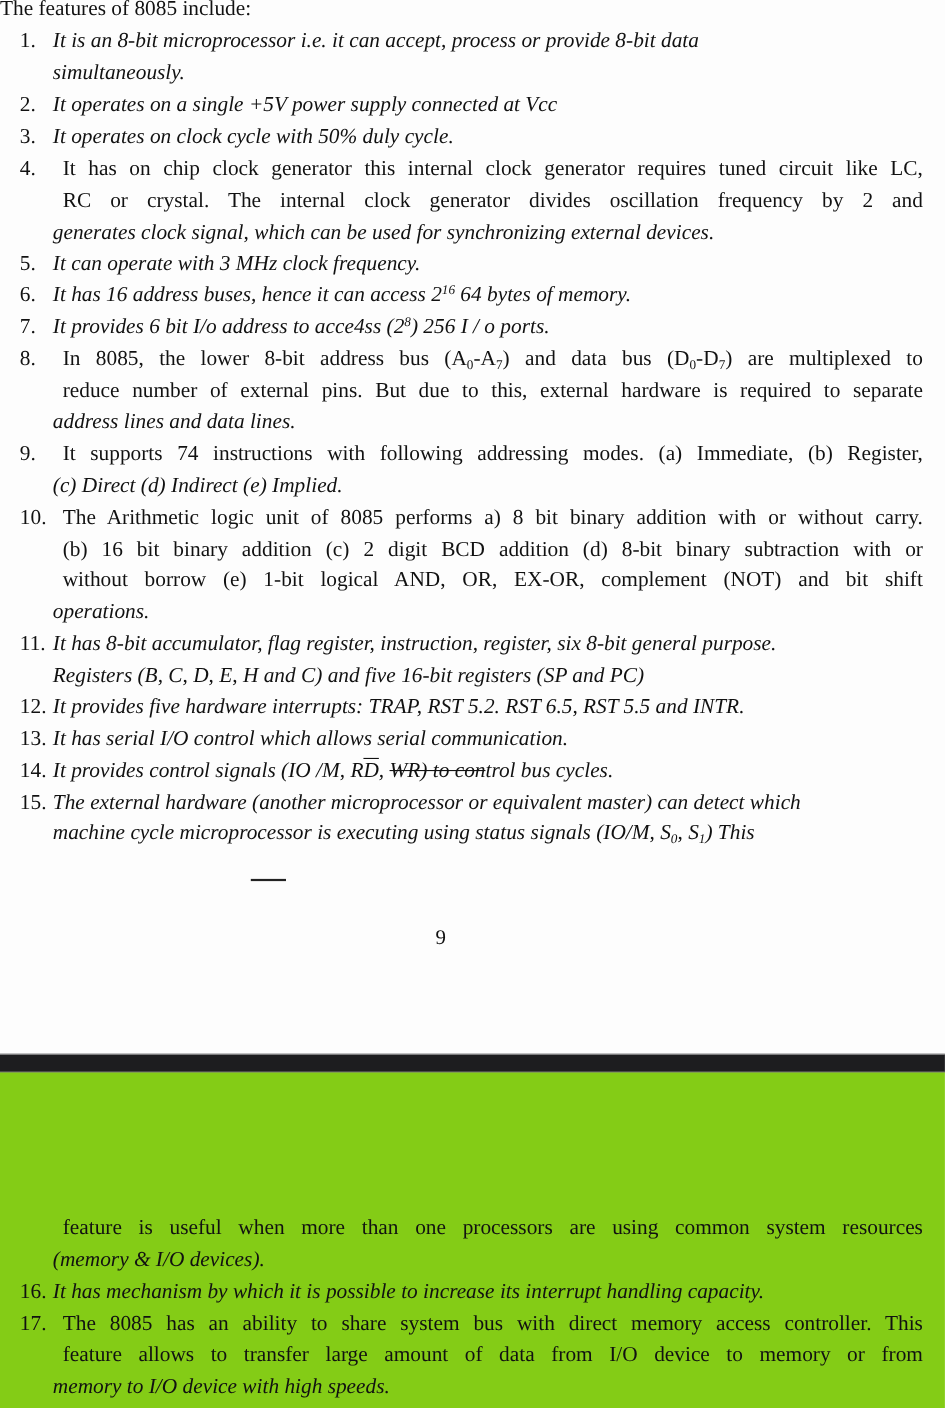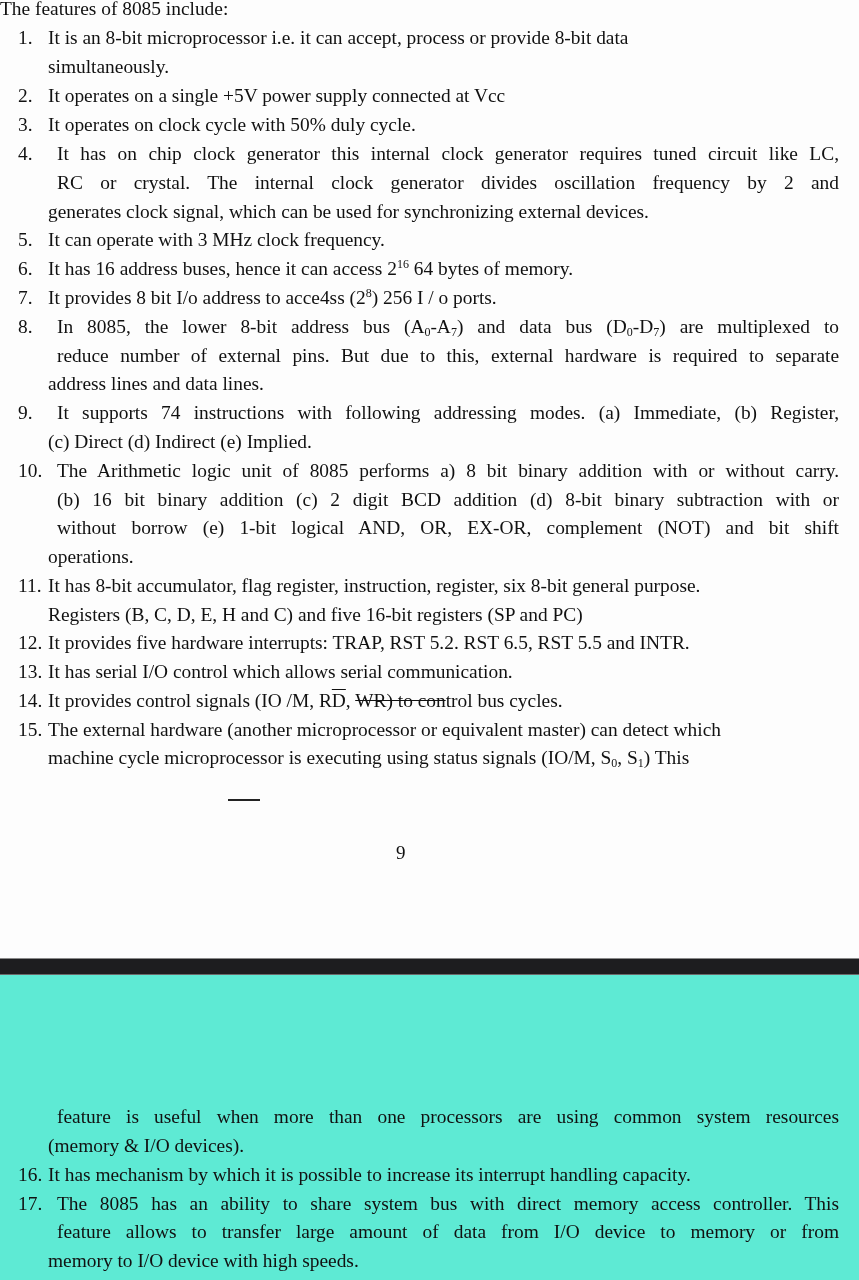--- a/index.html
+++ b/index.html
@@ -1,25 +1,25 @@
 <!DOCTYPE html>
 <html><head>
 <meta charset="utf-8">
 <style>
   html, body { margin:0; padding:0; }
   body { width:859px; height:1280px; background:#fdfdfd; position:relative; overflow:hidden;
          font-family:"Liberation Serif", serif; color:#111; font-size:19.4px; }
   .page { position:absolute; left:0; width:859px; }
   #page-top { top:0; height:958px; background:#fdfdfd; }
-  #page-bottom { top:975px; height:305px; background:#5eead4; }
+  #page-bottom { top:975px; height:305px; background:#84cc16; }
   .divider { position:absolute; left:0; top:958px; width:859px; height:17px; background:#1d1d1f;
              border-top:1px solid #8a8a8a; border-bottom:1px solid #6a6a6a; box-sizing:border-box; }
   .line { position:absolute; white-space:nowrap; line-height:29px; height:29px; }
   .num { position:absolute; left:18px; }
-  .txt { position:absolute; left:48px; }
+  .txt { position:absolute; left:48px;font-style:italic; }
   .just { position:absolute; left:57px; width:782px; text-align:justify; text-align-last:justify; white-space:normal; }
   sub { font-size:0.62em; vertical-align:-0.25em; line-height:0; }
   sup { font-size:0.62em; vertical-align:0.55em; line-height:0; }
   .ovl { text-decoration:overline; }
   .strike { text-decoration:line-through; }
   .pagenum { position:absolute; left:396px; top:842px; font-size:19px; }
   .dash { position:absolute; left:228px; top:799px; width:32px; height:2px; background:#222; }
 </style>
 </head>
 <body>
@@ -61,21 +61,21 @@
     <span class="txt">It can operate with 3 MHz clock frequency.</span>
   </div>
 
   <div class="line" style="top:254px">
     <span class="num">6.</span>
     <span class="txt"><span>It has 16 address buses, hence it can access 2</span><sup>16</sup><span> 64 bytes of memory.</span></span>
   </div>
 
   <div class="line" style="top:283px">
     <span class="num">7.</span>
-    <span class="txt"><span>It provides 8 bit I/o address to acce4ss (2</span><sup>8</sup><span>) 256 I / o ports.</span></span>
+    <span class="txt"><span>It provides 6 bit I/o address to acce4ss (2</span><sup>8</sup><span>) 256 I / o ports.</span></span>
   </div>
 
   <div class="line" style="top:312px">
     <span class="num">8.</span>
     <span class="just"><span>In 8085, the lower 8-bit address bus (A</span><sub>0</sub><span>-A</span><sub>7</sub><span>) and data bus (D</span><sub>0</sub><span>-D</span><sub>7</sub><span>) are multiplexed to</span></span>
   </div>
   <div class="line" style="top:341px">
       <span class="just">reduce number of external pins. But due to this, external hardware is required to separate</span>
     </div>
   <div class="line" style="top:369px">

